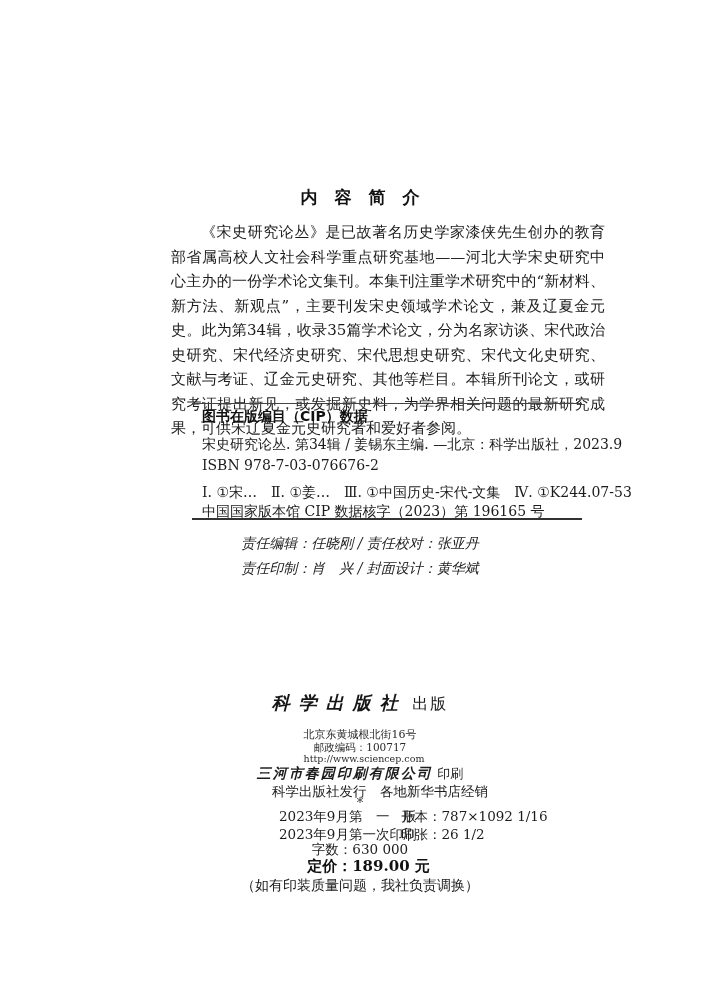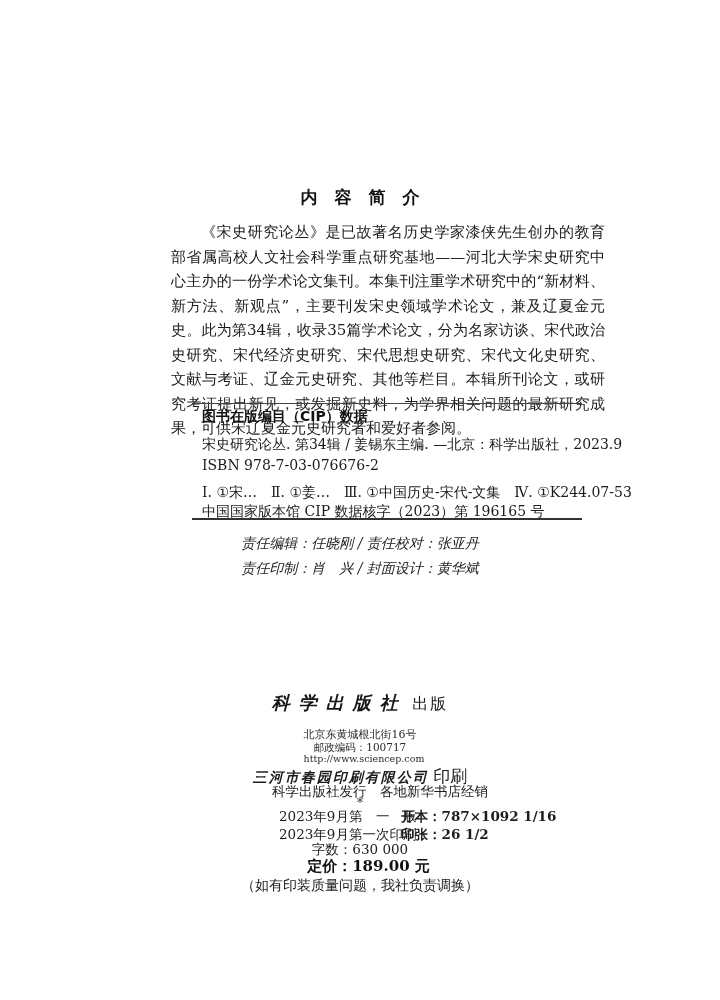--- a/index.html
+++ b/index.html
@@ -75,33 +75,33 @@
     letter-spacing: 9px;
     font-size: 18px;
     color: #161616;
   }
   .pub-suffix { font-size: 16px; font-style: normal; letter-spacing: 2px; }
   .addr    { top: 727px; font-size: 11px; color: #2a2a2a; }
   .postal  { top: 741px; font-size: 10.5px; color: #2a2a2a; }
   .website { top: 753px; font-size: 9.5px; color: #2a2a2a; padding-left: 8px; }
   .printer-line { top: 765px; font-size: 14px; }
   .printer-name { font-style: italic; font-weight: 600; letter-spacing: 2px; margin-top: 12px; }
-  .printer-suffix { font-size: 17px; }
+  .printer-suffix { font-size: 13px; }
   .distribution { top: 783px; font-size: 13.5px; padding-left: 40px; }
   .star { top: 795px; font-size: 13px; color: #333; }
   .edition-block {
     position: absolute;
     top: 808px; left: 253px;
     width: 230px;
     font-size: 13.5px;
     line-height: 17.5px;
   }
   .edition-row { display: flex; white-space: nowrap; }
   .edition-row .col1 { width: 122px; text-align: left; }
-  .edition-row .col2 { text-align: right; font-weight: bold; }
+  .edition-row .col2 { text-align: right; }
   .word-count { top: 841px; font-size: 13.5px; }
   .price { top: 857px; font-size: 15px; font-weight: 700; color: #111; margin-left: 17px; }
   .note  { top: 877px; font-size: 14px; }
 </style>
 </head>
 <body>
 
 <div class="page">
 
   <div class="summary-title">内　容　简　介</div>

